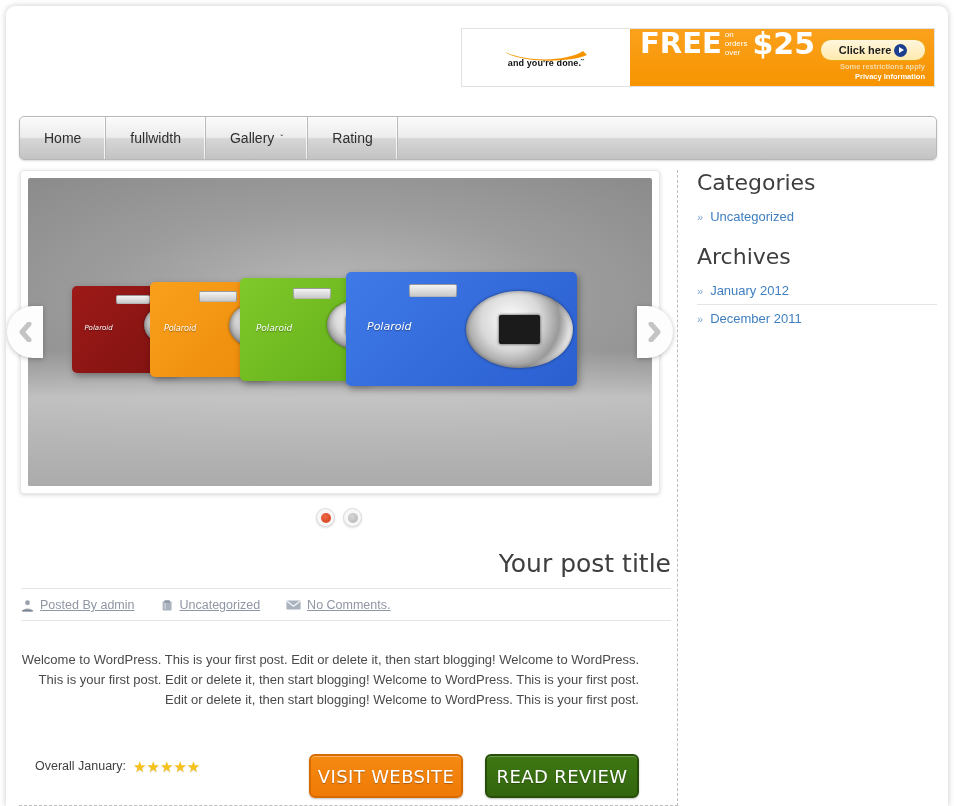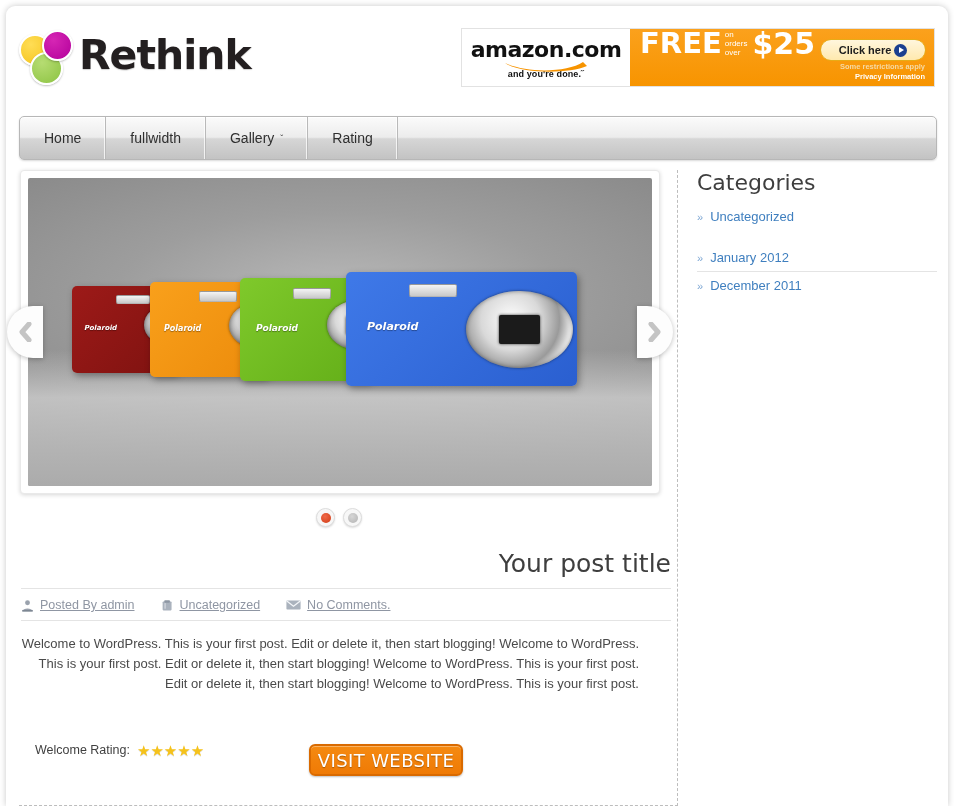--- a/index.html
+++ b/index.html
@@ -145,21 +145,21 @@
   }
   .cam-row{
     position:absolute;left:0;right:0;top:28%;height:44%;
   }
   .cam{
     position:absolute;border-radius:5px;
     box-shadow:2px 3px 7px rgba(0,0,0,0.35);
   }
   .cam .brand{
     position:absolute;left:12%;top:44%;
-    color:#ffffff;font-weight:bold;font-style:italic;
+    color:#ffffff;font-weight:normal;font-style:italic;
     font-family:"DejaVu Sans", sans-serif;
     text-shadow:0 1px 1px rgba(0,0,0,0.35);
     white-space:nowrap;
   }
   .cam .flash{
     position:absolute;border-radius:2px;
     background:linear-gradient(#f4f4f4,#c9c9c9);
     border:1px solid rgba(0,0,0,0.25);
   }
   .cam .lens{
@@ -209,34 +209,34 @@
     padding-bottom:10px;border-bottom:1px solid #e4e4e4;
     font-family:"DejaVu Sans", sans-serif;
   }
   .post-meta{
     display:flex;align-items:center;gap:26px;
     padding:9px 0 8px 0;border-bottom:1px solid #e4e4e4;
     font-size:12.5px;color:#8f96a3;
   }
   .meta-item{display:flex;align-items:center;gap:6px;cursor:pointer;text-decoration:underline;}
   .post-body{
-    font-size:13px;color:#4a4a4a;line-height:20px;margin-top:13px;
+    font-size:13px;color:#4a4a4a;line-height:20px;margin-top:29px;
     width:618px;
   }
   .cta-row{
     display:flex;align-items:center;margin-top:32px;position:relative;height:48px;
   }
   .rating{
     display:flex;align-items:center;gap:7px;margin-left:14px;
   }
   .rating-label{font-size:12.5px;color:#3f3f3f;}
   .stars{display:flex;gap:0px;}
   .star{color:#f5c21b;font-size:15px;line-height:1;text-shadow:0 1px 0 rgba(0,0,0,0.12);}
   .btn{
-    position:absolute;height:32px;border-radius:6px;
+    position:absolute;height:44px;border-radius:6px;
     display:flex;align-items:center;justify-content:center;
     color:#ffffff;font-size:18px;letter-spacing:0.4px;
     font-family:"DejaVu Sans", sans-serif;
     cursor:pointer;box-sizing:border-box;
     text-shadow:0 1px 1px rgba(0,0,0,0.3);
     margin-top:20px;
   }
   .btn-visit{
     left:288px;width:154px;
     background:linear-gradient(#f58a11,#ef7a05);
@@ -278,32 +278,23 @@
     box-sizing:border-box;
   }
 </style>
 </head>
 <body>
 
 <div class="page-shell">
 
   <div class="header">
 
-    <div class="logo">
-      <div class="logo-marks">
-        <span class="dot yellow"></span>
-        <span class="dot green"></span>
-        <span class="dot magenta"></span>
-      </div>
-      <div class="logo-text">Rethink</div>
-    </div>
 
     <div class="banner">
       <div class="banner-left">
-        <div class="amz-word"><span>amazon</span><span class="dotcom">.com</span></div>
         <div class="amz-smile">
           <svg width="86" height="12" viewBox="0 0 86 12">
             <path d="M2 3 C22 13, 64 13, 80 2 L84 6 C66 14, 18 14, 2 3 Z" fill="#f79400"></path>
           </svg>
         </div>
         <div class="amz-tag">and you're done.˝</div>
       </div>
       <div class="banner-right">
         <div class="free-word">FREE</div>
         <div class="orders-stack">
@@ -418,47 +409,49 @@
               <path d="M0.5 1.5 L9 8 L17.5 1.5" stroke="#f3f5f8" stroke-width="1.6" fill="none"></path>
             </svg>
             <span>No Comments.</span>
           </div>
         </div>
 
         <p class="post-body">Welcome to WordPress. This is your first post. Edit or delete it, then start blogging! Welcome to WordPress. This is your first post. Edit or delete it, then start blogging! Welcome to WordPress. This is your first post. Edit or delete it, then start blogging! Welcome to WordPress. This is your first post.</p>
 
         <div class="cta-row">
           <div class="rating">
-            <span class="rating-label">Welcome Rating:</span>
+            <span class="rating-label">Overall January:</span>
             <span class="stars">
               <span class="star">★</span>
               <span class="star">★</span>
               <span class="star">★</span>
               <span class="star">★</span>
               <span class="star">★</span>
             </span>
           </div>
           <div class="btn btn-visit">VISIT WEBSITE</div>
+          <div class="btn btn-review">READ REVIEW</div>
         </div>
       </div>
     </div>
 
     <div class="side-col">
 
       <div class="widget">
         <h2 class="widget-title">Categories</h2>
         <ul class="w-list">
           <li>
             <span class="chevs">»</span>
             <span class="lbl">Uncategorized</span>
           </li>
         </ul>
       </div>
 
       <div class="widget">
+        <h2 class="widget-title">Archives</h2>
         <ul class="w-list">
           <li>
             <span class="chevs">»</span>
             <span class="lbl">January 2012</span>
           </li>
           <li class="ruled">
             <span class="chevs">»</span>
             <span class="lbl">December 2011</span>
           </li>
         </ul>

